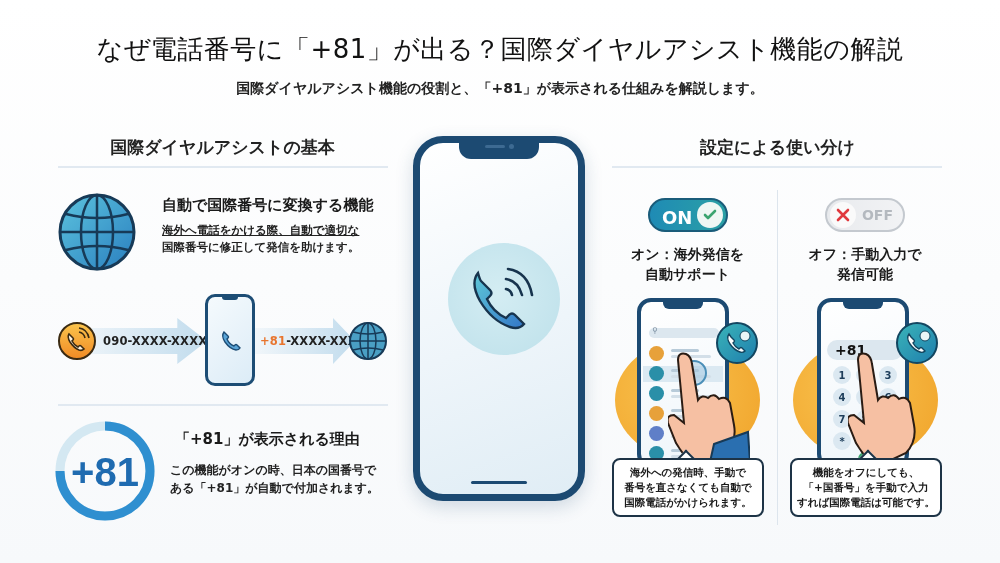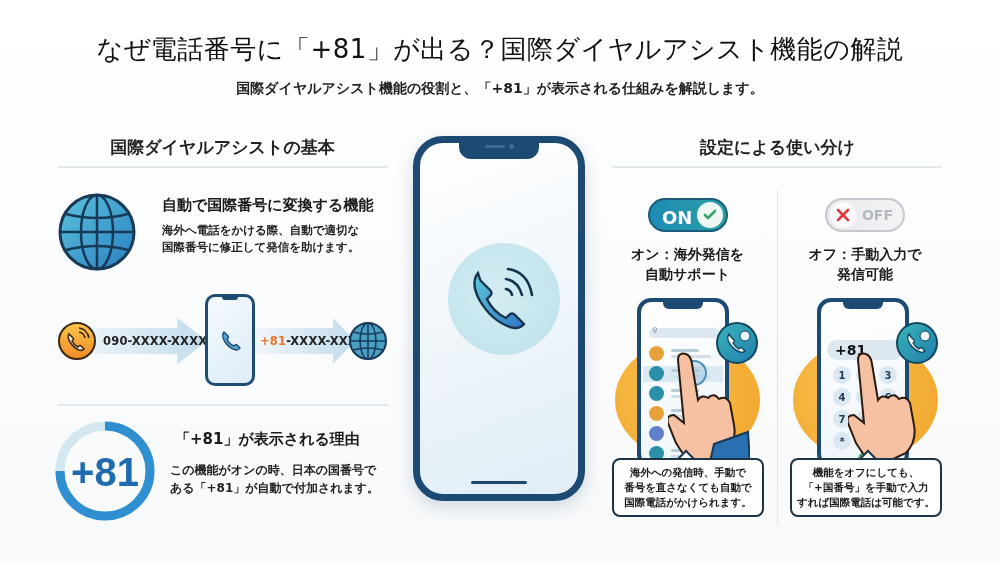--- a/index.html
+++ b/index.html
@@ -166,21 +166,21 @@
   </defs>
   <circle cx="40" cy="40" r="37" fill="url(#gg)" stroke="#173a57" stroke-width="3"></circle>
   <ellipse cx="40" cy="40" rx="16" ry="37" fill="none" stroke="#173a57" stroke-width="2.5"></ellipse>
   <line x1="40" y1="3" x2="40" y2="77" stroke="#173a57" stroke-width="2.5"></line>
   <line x1="3" y1="40" x2="77" y2="40" stroke="#173a57" stroke-width="2.5"></line>
   <path d="M9 22 Q40 30 71 22" fill="none" stroke="#173a57" stroke-width="2.5"></path>
   <path d="M9 58 Q40 50 71 58" fill="none" stroke="#173a57" stroke-width="2.5"></path>
 </svg>
 
 <div class="abs feat-title" style="left:162px;top:196px;">自動で国際番号に変換する機能</div>
-<div class="abs feat-desc" style="left:162px;top:222px;">海外へ電話をかける際、自動で適切な</div>
+<div class="abs feat-desc" style="left:162px;top:222px;text-decoration:underline;">海外へ電話をかける際、自動で適切な</div>
 <div class="abs feat-desc" style="left:162px;top:239px;">国際番号に修正して発信を助けます。</div>
 
 <div class="abs arrow" style="left:72px;top:318px;width:135px;"></div>
 <div class="abs arrow" style="left:255px;top:318px;width:100px;"></div>
 
 <svg class="abs" style="left:57px;top:321px;" width="40" height="40" viewBox="0 0 40 40">
   <defs>
     <linearGradient id="og" x1="0" y1="0" x2="0" y2="1">
       <stop offset="0" stop-color="#fbc54d"></stop>
         <stop offset="1" stop-color="#f08a25"></stop>

